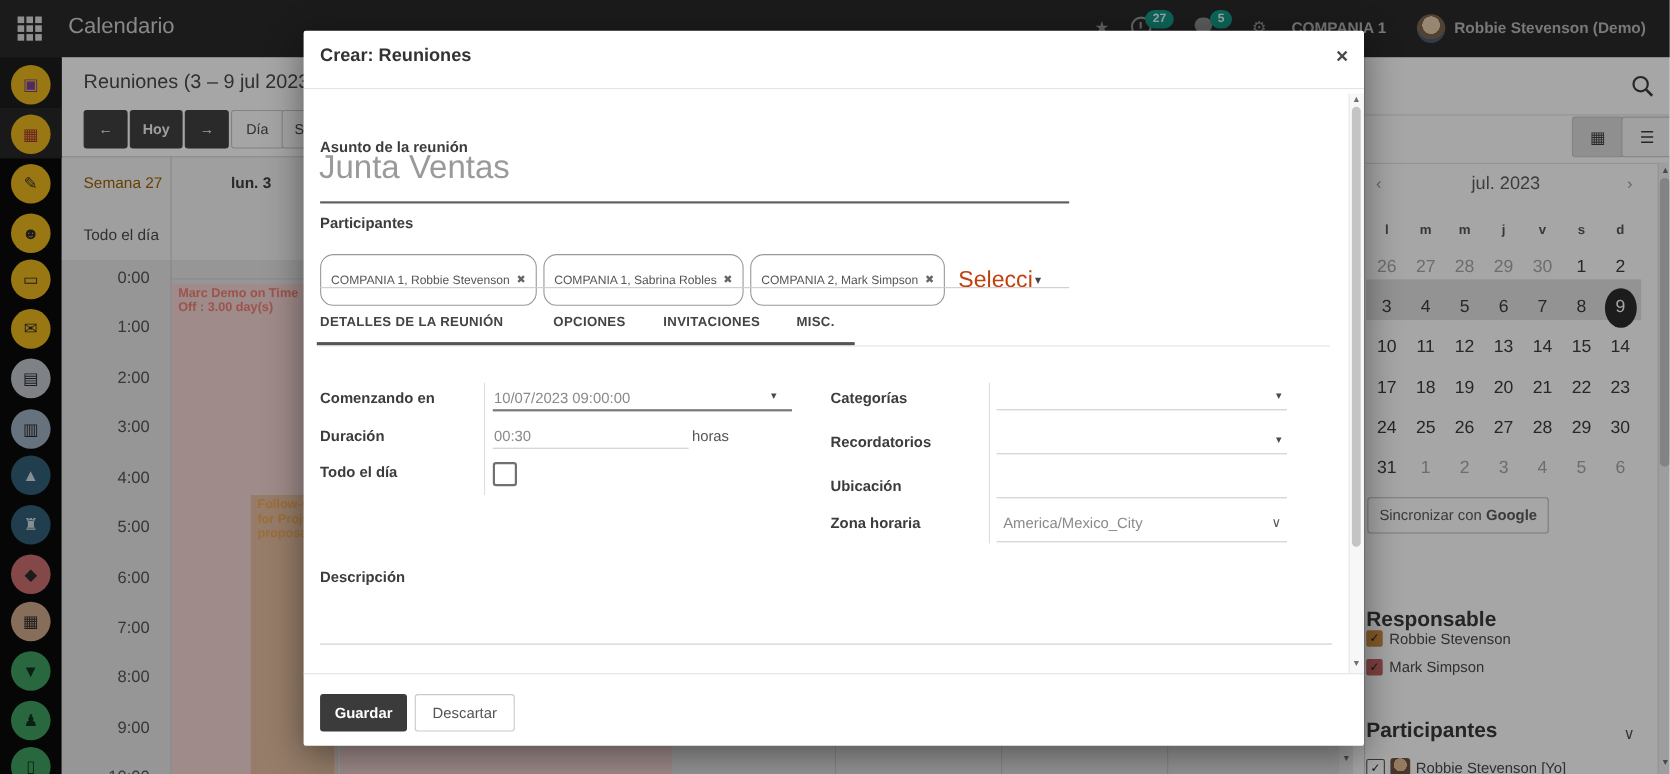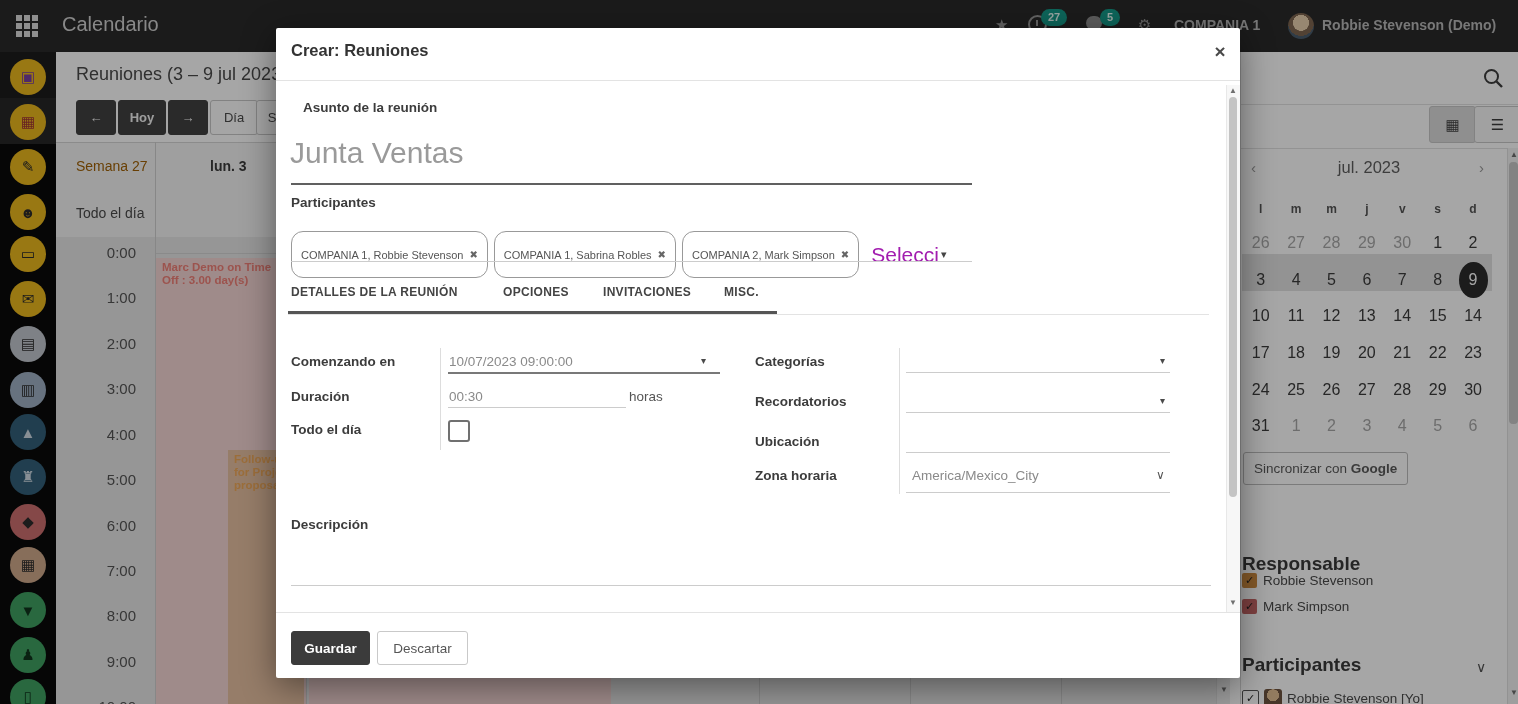--- a/index.html
+++ b/index.html
@@ -348,39 +348,39 @@
     </div>
   </div>
 
   <div class="dim"></div>
 
   <div class="modal">
     <div class="m-title">Crear: Reuniones</div>
     <div class="m-close">×</div>
     <div class="m-hline" style="left:0;top:52px;width:964px;"></div>
 
-    <div class="m-lbl" style="left:15px;top:72px;margin-left:12px;">Asunto de la reunión</div>
+    <div class="m-lbl" style="left:15px;top:98px;">Asunto de la reunión</div>
     <div style="position:absolute;left:14px;top:108px;font-size:30px;color:#9a9a9a;">Junta Ventas</div>
     <div style="position:absolute;left:15px;top:155px;width:681px;height:2px;background:#606060;"></div>
 
     <div class="m-lbl" style="left:15px;top:167px;">Participantes</div>
     <div class="tagrow">
       <span class="tag">
           <span>COMPANIA 1, Robbie Stevenson</span>
           <b>✖</b>
         </span>
       <span class="tag">
           <span>COMPANIA 1, Sabrina Robles</span>
           <b>✖</b>
         </span>
       <span class="tag">
           <span>COMPANIA 2, Mark Simpson</span>
           <b>✖</b>
         </span>
-      <span style="font-size:21px;color:#a21caf;margin-left:6px;">Selecci</span>
+      <span style="font-size:21px;color:#c2410c;margin-left:6px;">Selecci</span>
       <span style="font-size:11px;color:#444;margin-left:2px;">▾</span>
     </div>
     <div class="m-ul" style="left:15px;top:233px;width:681px;"></div>
 
     <span class="m-tab" style="left:15px;">DETALLES DE LA REUNIÓN</span>
     <span class="m-tab" style="left:227px;">OPCIONES</span>
     <span class="m-tab" style="left:327px;">INVITACIONES</span>
     <span class="m-tab" style="left:448px;">MISC.</span>
     <div style="position:absolute;left:12px;top:283px;width:489px;height:3px;background:#555;"></div>
     <div class="m-hline" style="left:12px;top:286px;width:921px;"></div>

